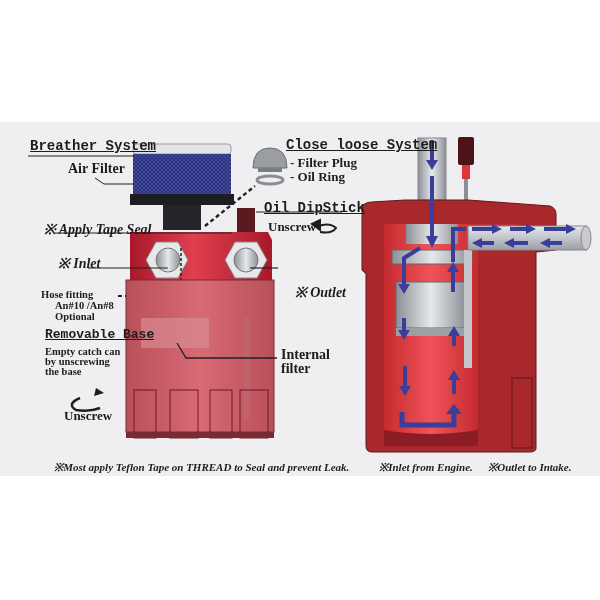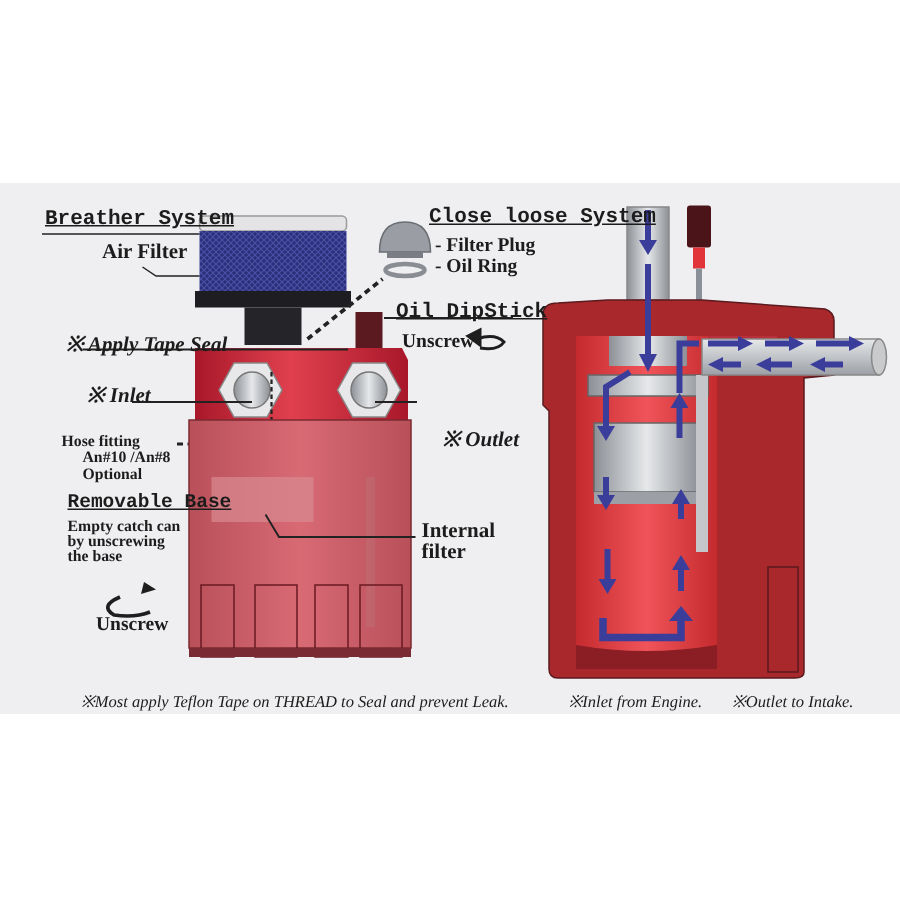--- a/index.html
+++ b/index.html
@@ -5,21 +5,21 @@
     html, body { margin: 0; padding: 0; }
     body { width: 600px; height: 600px; background: #ffffff; position: relative; overflow: hidden; font-family: "Liberation Serif", "DejaVu Serif", serif; }
     .panel { position: absolute; left: 0; top: 122px; width: 600px; height: 354px; background: #efeff1; }
     .lbl { position: absolute; color: #1c1c1c; font-weight: bold; white-space: nowrap; }
     .u { text-decoration: underline; font-family: Liberation Mono, monospace; }
     .it { font-style: italic; }
     .small { font-size: 10.5px; line-height: 11px; }
     .med { font-size: 13px; }
     .lg { font-size: 14px; }
     svg { position: absolute; left: 0; top: 0; }
-    .footnote { position: absolute; top: 459px; font-size: 11px; font-style: italic; font-weight: normal; color: #1c1c1c; white-space: nowrap; }
+    .footnote { position: absolute; top: 459px; font-size: 11px; font-style: italic; font-weight: bold; color: #1c1c1c; white-space: nowrap; }
   </style>
 </head>
 <body>
 
 <div class="panel"></div>
 
 <svg width="600" height="600" viewBox="0 0 600 600">
   <defs>
     <linearGradient id="redBody" x1="0" x2="1" y1="0" y2="0">
       <stop offset="0" stop-color="#a8182a"></stop>

